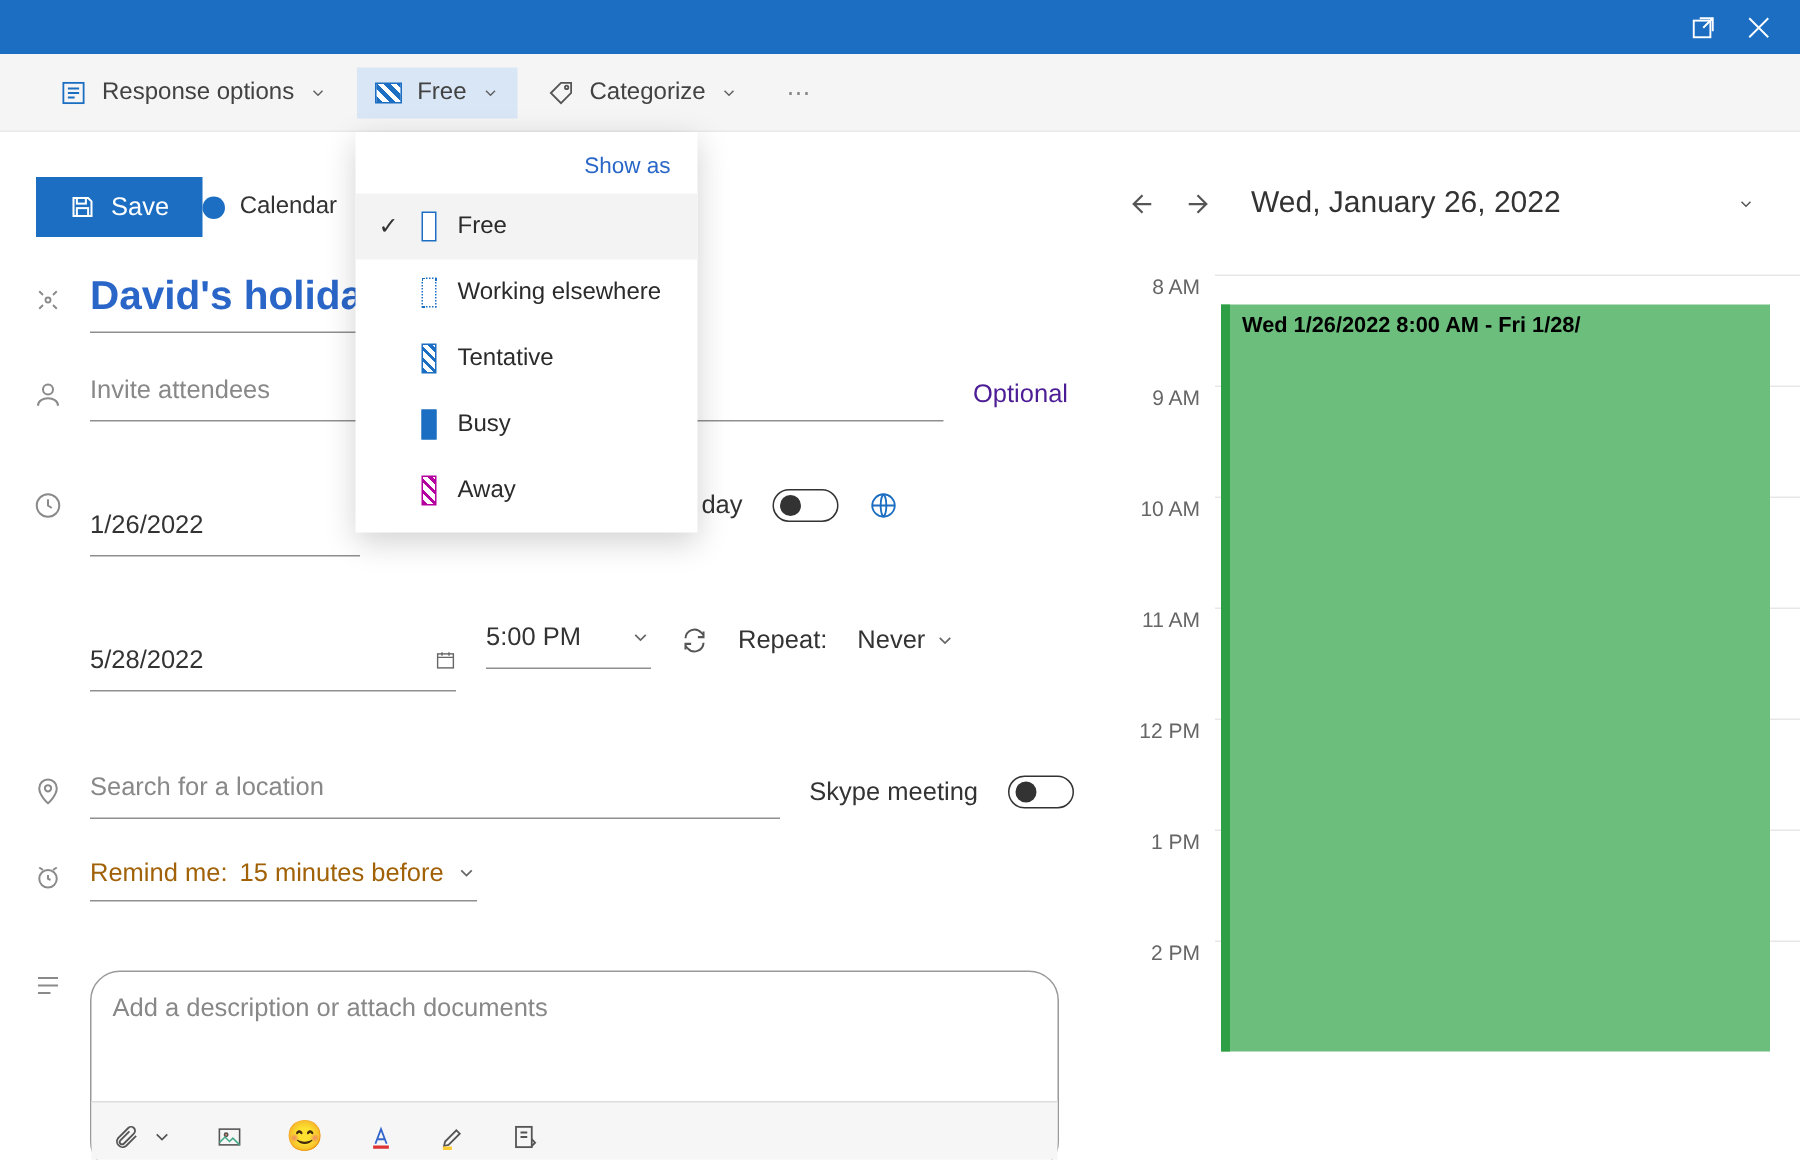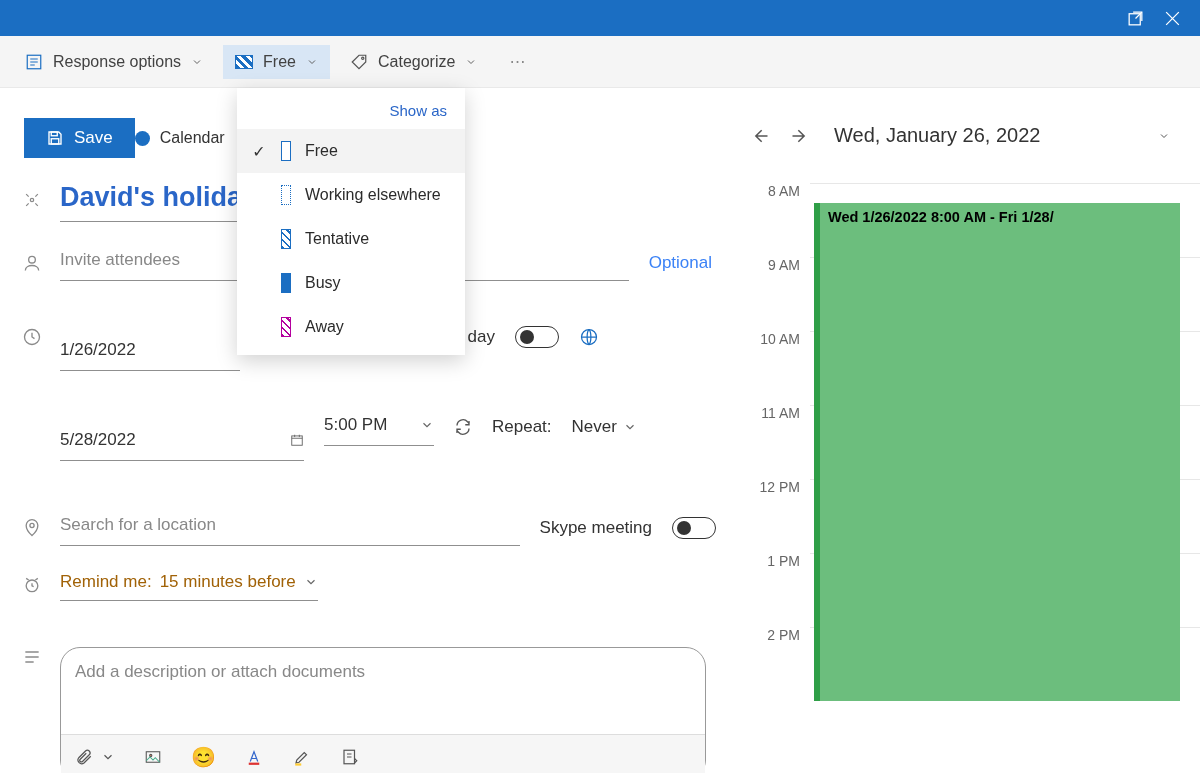--- a/index.html
+++ b/index.html
@@ -3,21 +3,21 @@
 <meta charset="utf-8">
 <style>
   * { box-sizing: border-box; font-family: "Segoe UI", Arial, sans-serif; }
   body { margin: 0; width: 1200px; height: 773px; background: #fff; overflow: hidden; }
 
   
   .topstrip { height: 36px; background: #1b6ec2; display: flex; justify-content: flex-end; align-items: center; padding-right: 18px; gap: 18px; }
   .topstrip .icon { width: 19px; height: 19px; color: #fff; cursor: pointer; }
 
   
-  .toolbar { height: 52px; background: #f5f5f5; border-bottom: 1px solid #e9e9e9; display: flex; align-items: center; padding-left: 13px; gap: 8px; }
+  .toolbar { height: 52px; background: #f5f5f5; border-bottom: 1px solid #e9e9e9; display: flex; align-items: center; padding-left: 28px; gap: 8px; }
   .tb-btn { display: flex; align-items: center; gap: 10px; padding: 8px 12px; color: #424242; cursor: pointer; font-size: 16px; }
   .tb-btn.active { background: #d8e6f5; }
   .chev { width: 12px; height: 12px; color: #616161; }
 
   
   .dropdown { position: absolute; left: 237px; top: 88px; width: 228px; background: #fff; box-shadow: 0 6px 20px rgba(0,0,0,0.18); padding: 4px 0 6px 0; z-index: 50; }
   .dropdown .hdr { color: #2a66c8; font-size: 15px; padding: 10px 18px 10px 40px; text-align: right; }
   .dropdown .item { display: flex; align-items: center; height: 44px; padding-left: 14px; gap: 14px; cursor: pointer; font-size: 16px; color: #2b2b2b; }
   .dropdown .item.selected { background: #f3f3f3; }
   .dropdown .check { width: 16px; display: flex; justify-content: center; color: #333; }
@@ -34,21 +34,21 @@
   .left { width: 740px; padding-left: 18px; padding-right: 24px; }
   .right { flex: 1; position: relative; margin-top:-54px; }
 
   .row { display: flex; align-items: center; margin-bottom: 22px; }
   .row .ricon { width: 42px; display: flex; justify-content: flex-start; color: #6d6d6d; padding-left:4px; }
   .row .rcontent { flex: 1; display: flex; align-items: center; gap: 20px; }
 
   .title-input { font-size: 27px; color: #2a66c8; font-weight: 600; border: none; border-bottom: 1px solid #8f8f8f; padding: 4px 0 8px 0; flex: 1; }
   .field { font-size: 17px; color: #888; border: none; border-bottom: 1px solid #8f8f8f; padding: 6px 0 10px 0; }
   .field.filled { color: #333; }
-  .opt-link { color: #3b82f6; font-size: 17px; cursor: pointer; margin-right:4px; }
+  .opt-link { color: #4c1d95; font-size: 17px; cursor: pointer; margin-right:4px; }
 
   .date-field { width: 244px; display: flex; align-items: center; justify-content: space-between; margin-top: 31px; }
   .time-field { width: 110px; display: flex; align-items: center; justify-content: space-between; }
   .mini { width:14px; height:14px; color:#666; }
 
   .toggle { width: 44px; height: 22px; border: 1px solid #333; border-radius: 11px; position: relative; cursor: pointer; }
   .toggle .knob { width: 14px; height: 14px; border-radius: 50%; background: #333; position: absolute; top: 3px; left: 4px; }
 
   .lbl { font-size: 17px; color: #333; }
   .remind { display:flex; align-items:center; gap:8px; padding:4px 0 8px 0; font-size:17px; color:#a16207; border-bottom:1px solid #8f8f8f; }

